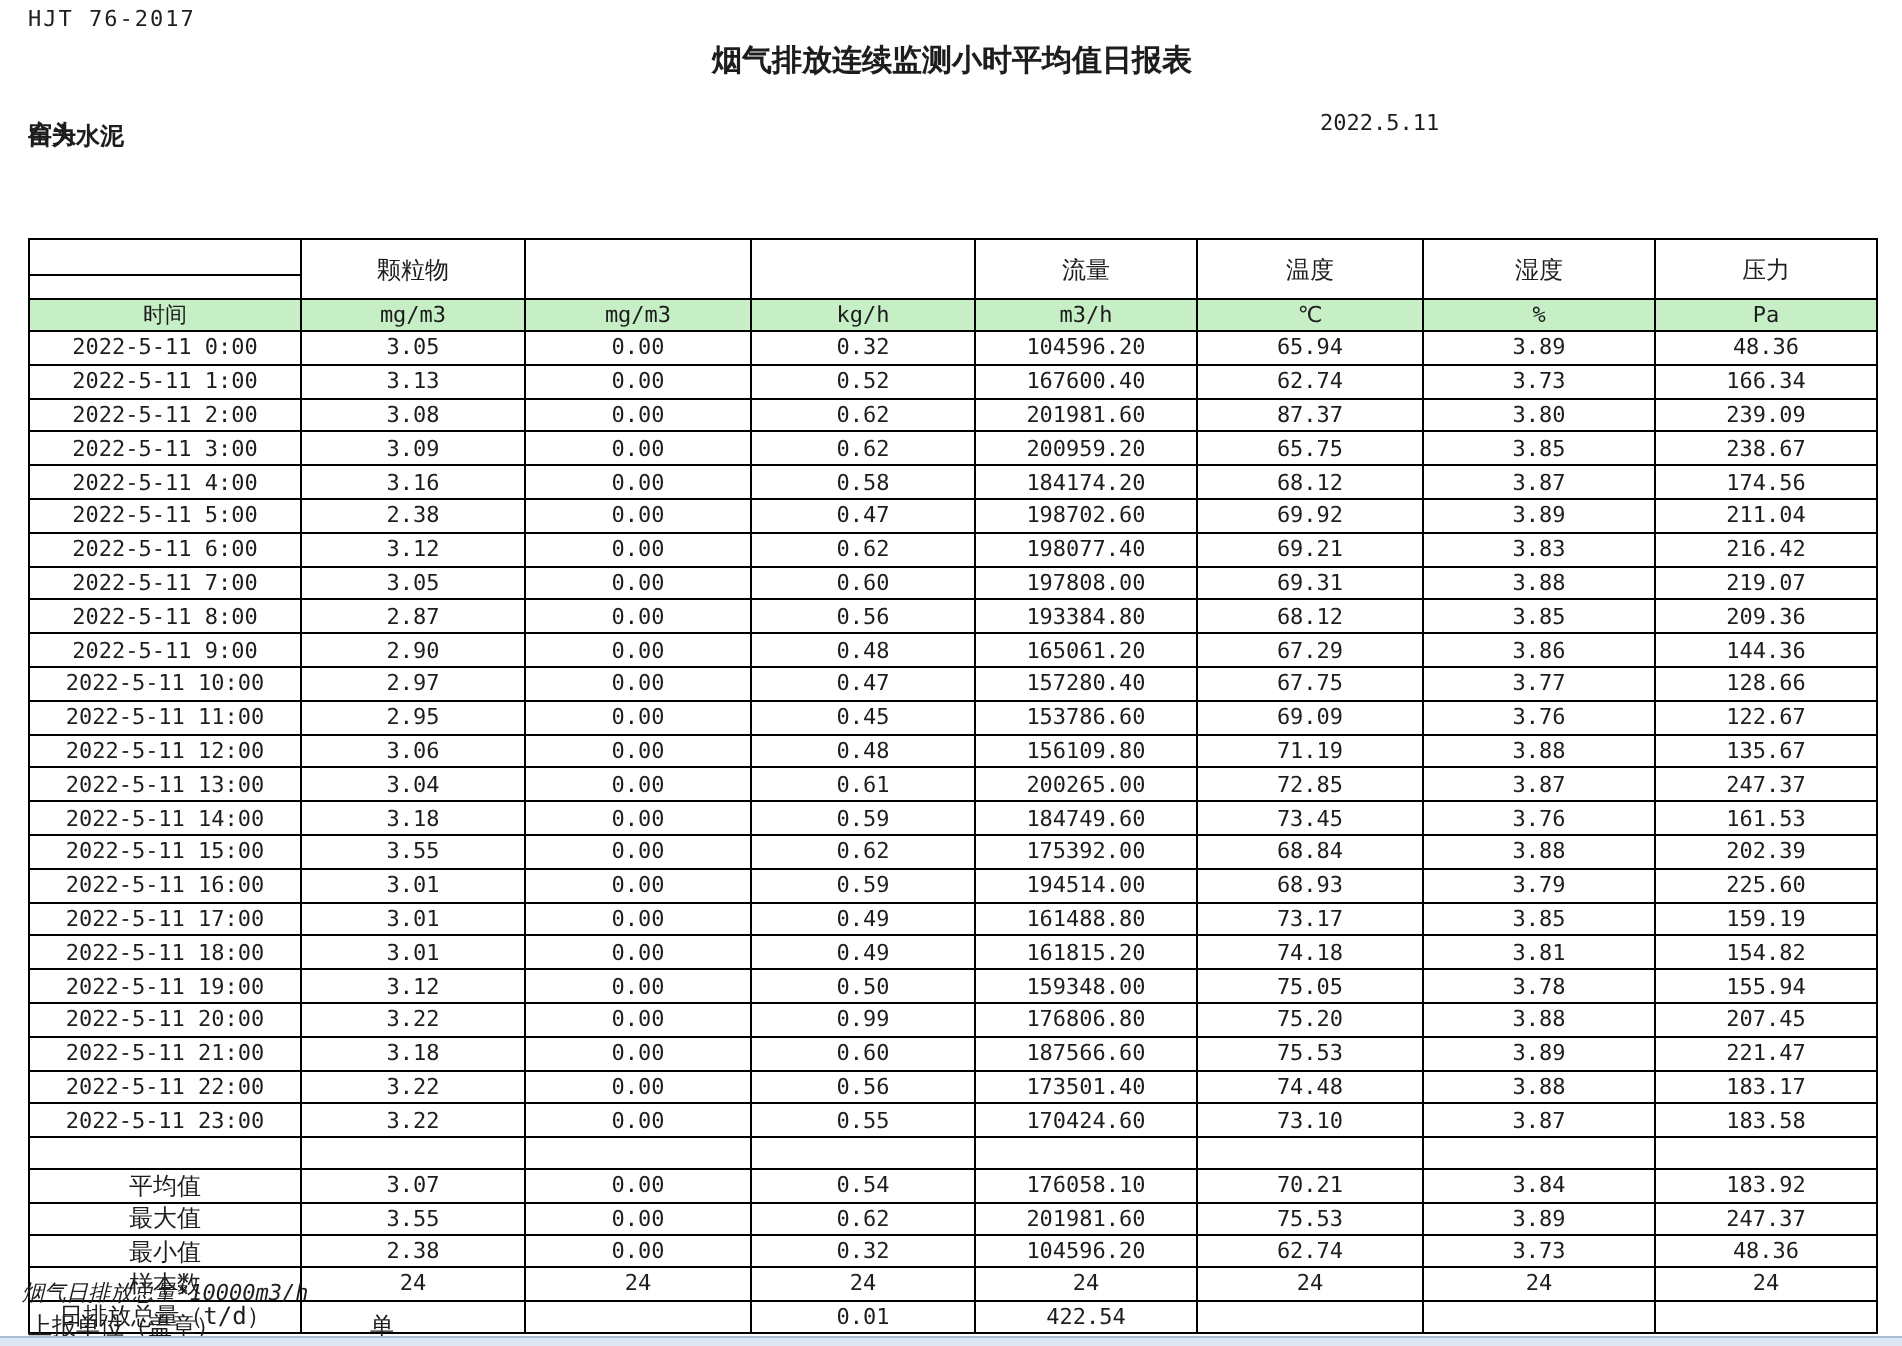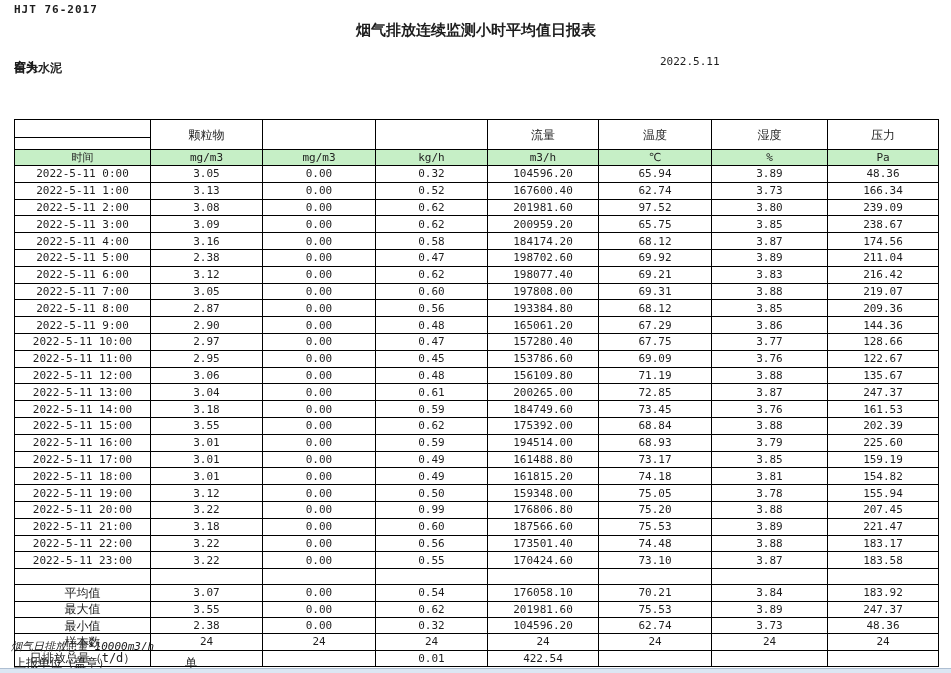--- a/index.html
+++ b/index.html
@@ -7,21 +7,21 @@
   body {
     width: 951px; height: 673px;
     background: #ffffff;
     position: relative;
     font-family: "DejaVu Sans Mono", "DejaVu Sans", monospace;
     color: #1d1d1d;
     overflow: hidden;
   }
   .doc-code {
     position: absolute; left: 14px; top: 3px;
-    font-weight: bold; font-size: 11px; letter-spacing: 1px;
+    font-weight: normal; font-size: 11px; letter-spacing: 1px;
   }
   .title {
     position: absolute; left: 14px; top: 21px; width: 924px;
     text-align: center; font-weight: bold; font-size: 15px;
   }
   .company {
     position: absolute; left: 14px; top: 40px;
     font-weight: bold; font-size: 12px; margin-top: 20px;
   }
   .location {
@@ -136,21 +136,21 @@
         <td class="value-cell">62.74</td>
         <td class="value-cell">3.73</td>
         <td class="value-cell">166.34</td>
       </tr>
       <tr>
         <td class="row-label">2022-5-11 2:00</td>
         <td class="value-cell">3.08</td>
         <td class="value-cell">0.00</td>
         <td class="value-cell">0.62</td>
         <td class="value-cell">201981.60</td>
-        <td class="value-cell">97.52</td>
+        <td class="value-cell">87.37</td>
         <td class="value-cell">3.80</td>
         <td class="value-cell">239.09</td>
       </tr>
       <tr>
         <td class="row-label">2022-5-11 3:00</td>
         <td class="value-cell">3.09</td>
         <td class="value-cell">0.00</td>
         <td class="value-cell">0.62</td>
         <td class="value-cell">200959.20</td>
         <td class="value-cell">65.75</td>

